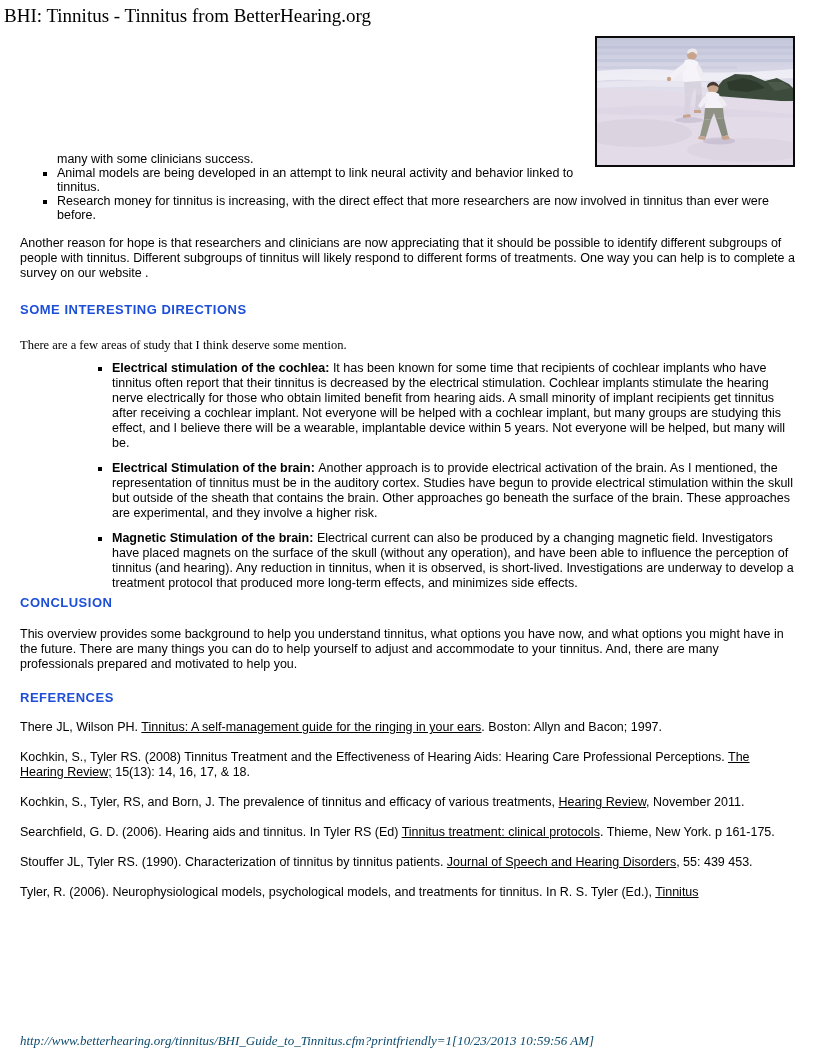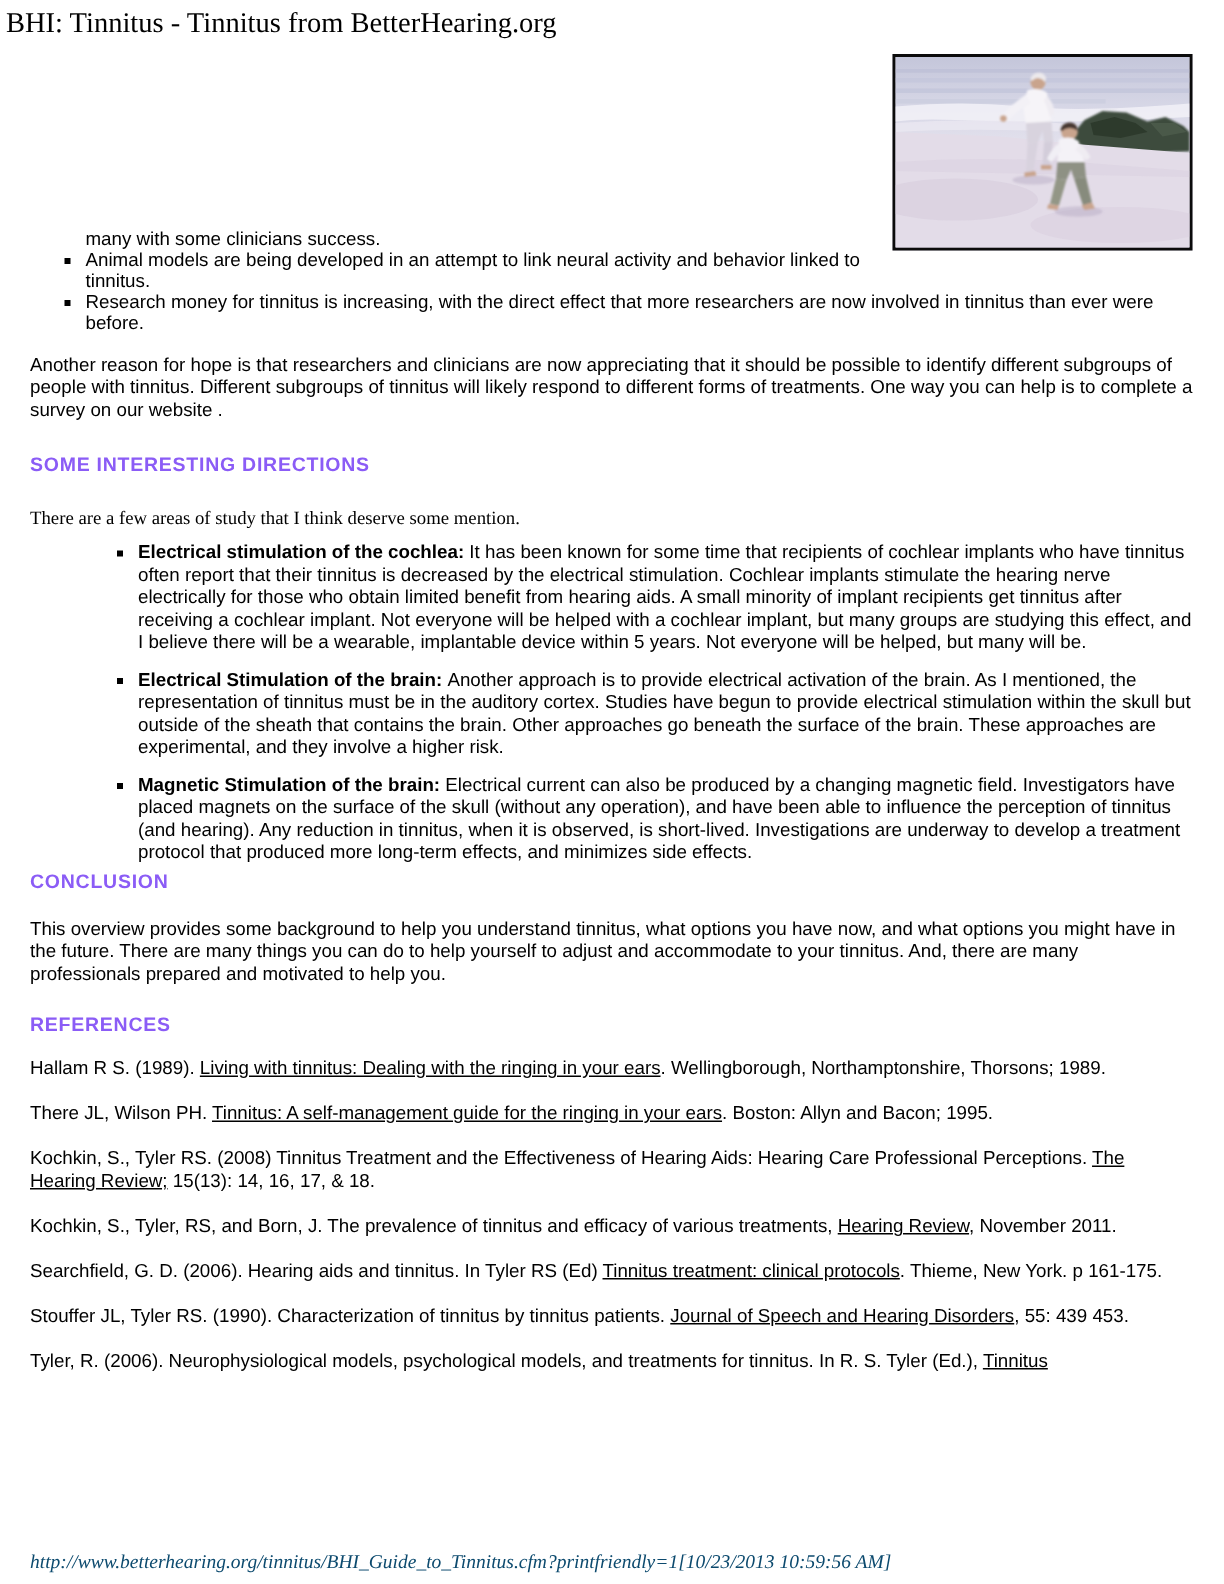--- a/index.html
+++ b/index.html
@@ -25,26 +25,26 @@
     font-size:12.5px;line-height:15px;
   }
   .cont-line{margin:0 0 0 37px;line-height:14px;}
   ul{list-style:square;}
   ul.top-list{margin:0;padding:0 0 0 37px;line-height:14px;}
   ul.top-list li:first-child{max-width:545px;}
   p{margin:0;}
   p.hope{margin-top:14px;}
   h2.sec{
     font-size:13px;line-height:15px;font-weight:bold;letter-spacing:0.5px;
-    color:#8b5cf6;margin:0;
+    color:#1d4ed8;margin:0;
   }
   h2.sec-directions{margin-top:21px;}
   p.intro{margin-top:21px;font-family:Liberation Serif, serif;}
   ul.dir-list{margin:8px 0 0 0;padding:0 0 0 72px;}
-  ul.dir-list li{margin-bottom:10px;}
+  ul.dir-list li{margin-bottom:10px;margin-left:20px;}
   ul.dir-list li:last-child{margin-bottom:0;}
   .lead{font-weight:bold;}
   h2.sec-conclusion{margin-top:4px;}
   p.conclusion-text{margin-top:17px;}
   h2.sec-references{margin-top:18px;}
   p.ref{margin:15px 0 0 0;}
   a.ref-link{color:#000;text-decoration:underline;cursor:pointer;}
 </style>
 </head>
 <body>
@@ -133,22 +133,21 @@
     <li><span class="lead">Electrical Stimulation of the brain: </span><span>Another approach is to provide electrical activation of the brain. As I mentioned, the representation of tinnitus must be in the auditory cortex. Studies have begun to provide electrical stimulation within the skull but outside of the sheath that contains the brain. Other approaches go beneath the surface of the brain. These approaches are experimental, and they involve a higher risk.</span></li>
     <li><span class="lead">Magnetic Stimulation of the brain: </span><span>Electrical current can also be produced by a changing magnetic field. Investigators have placed magnets on the surface of the skull (without any operation), and have been able to influence the perception of tinnitus (and hearing). Any reduction in tinnitus, when it is observed, is short-lived. Investigations are underway to develop a treatment protocol that produced more long-term effects, and minimizes side effects.</span></li>
   </ul>
 
   <h2 class="sec sec-conclusion">CONCLUSION</h2>
 
   <p class="conclusion-text">This overview provides some background to help you understand tinnitus, what options you have now, and what options you might have in the future. There are many things you can do to help yourself to adjust and accommodate to your tinnitus. And, there are many professionals prepared and motivated to help you.</p>
 
   <h2 class="sec sec-references">REFERENCES</h2>
 
-  <p class="ref"><span>Hallam R S. (1989). </span><a class="ref-link">Living with tinnitus: Dealing with the ringing in your ears</a><span>. Wellingborough, Northamptonshire, Thorsons; 1989.</span></p>
-  <p class="ref"><span>There JL, Wilson PH. </span><a class="ref-link">Tinnitus: A self-management guide for the ringing in your ears</a><span>. Boston: Allyn and Bacon; 1995.</span></p>
+  <p class="ref"><span>There JL, Wilson PH. </span><a class="ref-link">Tinnitus: A self-management guide for the ringing in your ears</a><span>. Boston: Allyn and Bacon; 1997.</span></p>
   <p class="ref"><span>Kochkin, S., Tyler RS. (2008) Tinnitus Treatment and the Effectiveness of Hearing Aids: Hearing Care Professional Perceptions. </span><a class="ref-link">The Hearing Review;</a><span> 15(13): 14, 16, 17, &amp; 18.</span></p>
   <p class="ref"><span>Kochkin, S., Tyler, RS, and Born, J. The prevalence of tinnitus and efficacy of various treatments, </span><a class="ref-link">Hearing Review</a><span>, November 2011.</span></p>
   <p class="ref"><span>Searchfield, G. D. (2006). Hearing aids and tinnitus. In Tyler RS (Ed) </span><a class="ref-link">Tinnitus treatment: clinical protocols</a><span>. Thieme, New York. p 161-175.</span></p>
   <p class="ref"><span>Stouffer JL, Tyler RS. (1990). Characterization of tinnitus by tinnitus patients. </span><a class="ref-link">Journal of Speech and Hearing Disorders</a><span>, 55: 439 453.</span></p>
   <p class="ref"><span>Tyler, R. (2006). Neurophysiological models, psychological models, and treatments for tinnitus. In R. S. Tyler (Ed.), </span><a class="ref-link">Tinnitus</a><span></span></p>
 </div>
 
 <div class="ftr">http://www.betterhearing.org/tinnitus/BHI_Guide_to_Tinnitus.cfm?printfriendly=1[10/23/2013 10:59:56 AM]</div>
 
 </body></html>

